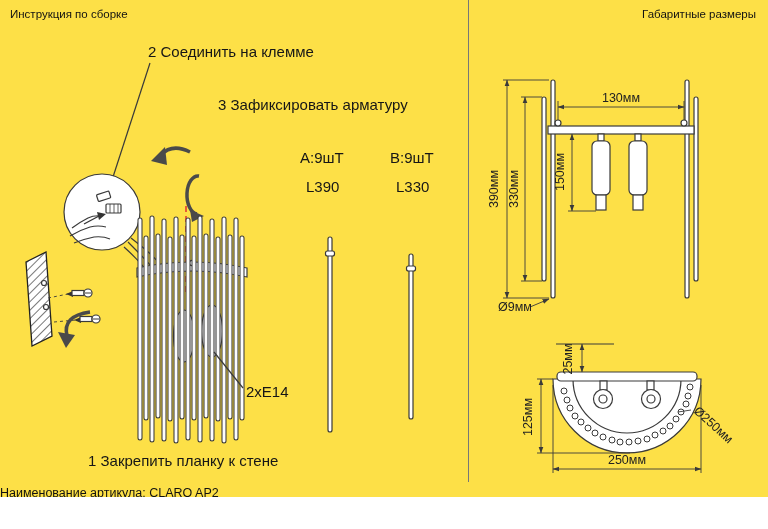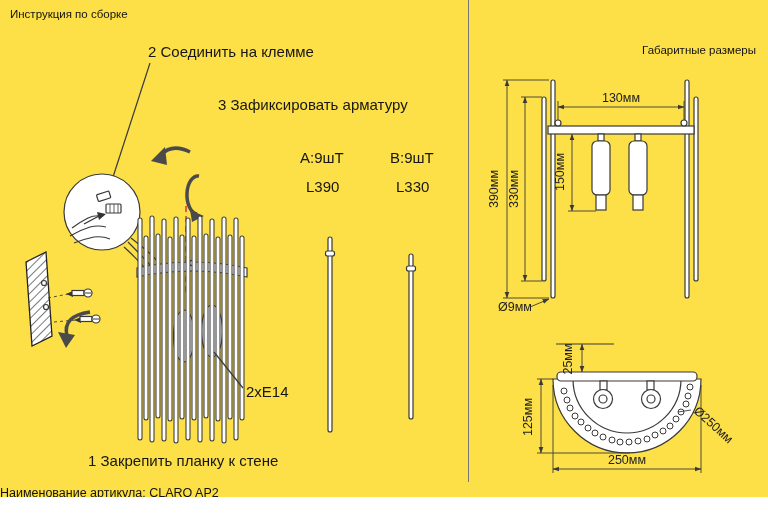--- a/index.html
+++ b/index.html
@@ -1,20 +1,20 @@
 <!DOCTYPE html>
 <html><head>
 <meta charset="utf-8">
 <style>
   html,body{margin:0;padding:0;background:#ffffff;}
   .page{position:relative;width:768px;height:497px;background:#fde047;overflow:hidden;
         font-family:"Liberation Sans",sans-serif;color:#111;}
   .hdr{position:absolute;top:8px;font-size:11.5px;color:#111;white-space:nowrap;}
   .hdr-left{left:10px;}
-  .hdr-right{right:12px;margin-top:36px;}
+  .hdr-right{right:12px;}
   .divider{position:absolute;left:468px;top:0;width:1px;height:482px;background:#777;}
   .footer{position:absolute;left:0;top:486px;width:100%;text-align:left;font-size:12.5px;color:#111;}
   svg.canvas{position:absolute;left:0;top:0;}
   svg text{font-family:"Liberation Sans",sans-serif;fill:#161616;}
   .lbl{font-size:15px;}
   .dim{font-size:12.5px;fill:#222;}
   .dl{stroke:#3a3a3a;stroke-width:0.9;fill:none;}
   .ln{stroke:#3a3a3a;stroke-width:1.2;fill:none;}
   .wh{fill:#ffffff;stroke:#3a3a3a;stroke-width:1.2;}
 </style>

